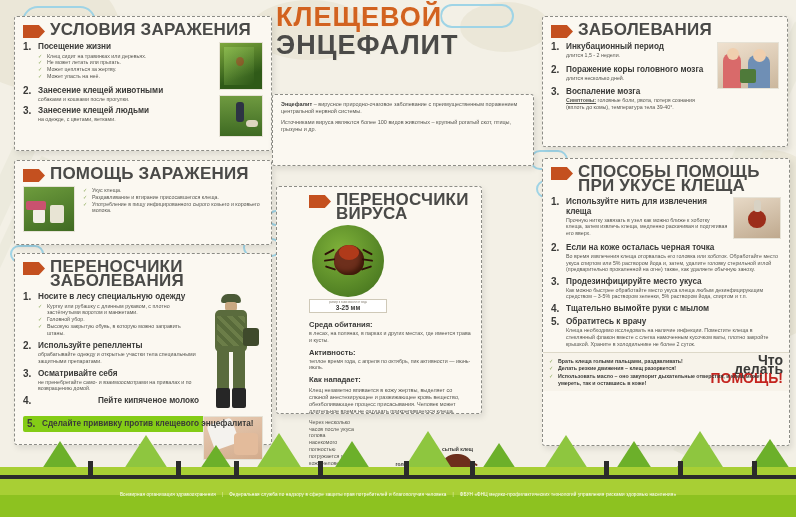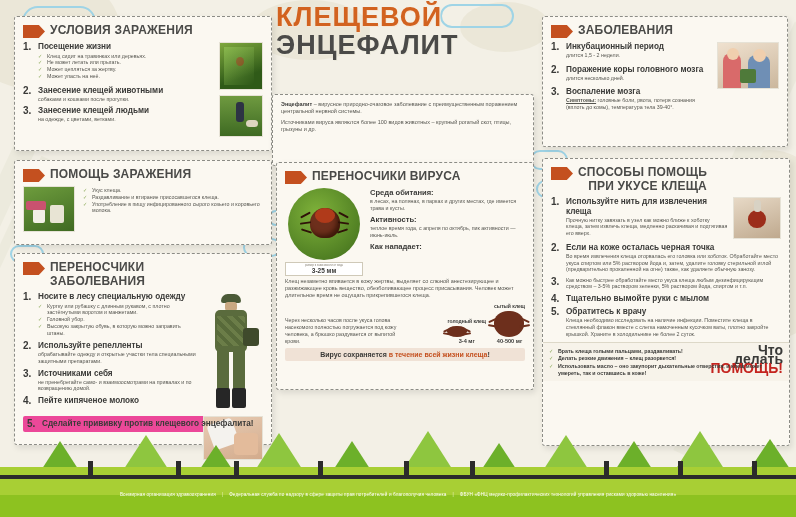--- a/index.html
+++ b/index.html
@@ -38,24 +38,24 @@
     box-shadow:2px 3px 6px rgba(0,0,0,.10);
     box-sizing:border-box;
   }
   .card-inner{padding:6px 8px 7px 8px;}
   .hdr{display:flex;align-items:flex-start;gap:5px;margin-bottom:4px;}
   .flag{
     flex:0 0 auto;margin-top:2px;width:22px;height:13px;background:#c4501f;
     clip-path:polygon(0 0,72% 0,100% 50%,72% 100%,0 100%);
   }
   .hdr h2{
-    margin:0;font-size:12px;line-height:14px;font-weight:700;
+    margin:0;font-size:17px;line-height:14px;font-weight:700;
     color:#4a4a48;letter-spacing:.2px;
   }
-  .hdr h2 .l2{display:block;text-align:right;}
+  .hdr h2 .l2{display:block;}
 
   ol{margin:0;padding:0;list-style:none;counter-reset:n;}
   ol>li{position:relative;padding-left:15px;margin-bottom:3px;counter-increment:n;}
   ol>li:before{
     content:counter(n) ".";position:absolute;left:0;top:-1px;
     font-size:10px;font-weight:700;color:#3a3a38;
   }
   .li-title{font-size:8.2px;font-weight:700;color:#3a3a38;line-height:9.5px;display:block;}
   .li-sub{font-size:5.3px;line-height:6.6px;color:#55554f;display:block;margin-top:.5px;}
   .li-sub u{text-decoration:underline;font-weight:700;}
@@ -67,26 +67,26 @@
   .body-p{font-size:5.5px;line-height:7px;color:#55554f;margin:0 0 4px 0;}
   .body-p b{color:#3a3a38;}
 
   .photo{background:#7a8b55;border:1px solid #e6e2d6;background-size:cover;}
 
   
   #card-conditions{left:14px;top:16px;width:258px;height:135px;}
   #card-ways{left:14px;top:160px;width:258px;height:85px;}
   #card-prophylaxis{left:14px;top:253px;width:258px;height:192px;}
   #card-what{left:272px;top:94px;width:262px;height:72px;}
-  #card-carriers{left:276px;top:162px;width:258px;height:228px;}
+  #card-carriers{left:276px;top:186px;width:206px;height:228px;padding-left:24px;}
   #card-stages{left:542px;top:16px;width:246px;height:131px;}
   #card-firstaid{left:542px;top:158px;width:248px;height:288px;}
 
   .vaccine-row{
-    background:#ec4899;border-radius:2px;padding:3px 4px 3px 4px;margin-top:2px;
+    background:#84cc16;border-radius:2px;padding:3px 4px 3px 4px;margin-top:2px;
   }
   .vaccine-row .li-title{font-weight:700;}
 
   .banner{
     margin-top:4px;background:#f0e2d6;border-radius:2px;
     padding:3px 5px;font-size:7px;font-weight:700;color:#3a3a38;text-align:center;
   }
   .banner .hl{color:#c4501f;}
 
   .warnbox{
@@ -108,21 +108,21 @@
   #poster-title .t1{
     display:block;font-size:27px;line-height:27px;font-weight:700;color:#d2621f;
     letter-spacing:1px;text-shadow:1px 1px 0 #f7e6d4;
   }
   #poster-title .t2{
     display:block;font-size:27px;line-height:28px;font-weight:700;color:#4a4a48;
     letter-spacing:1px;text-shadow:1px 1px 0 #eceadd;
   }
 
   
-  .carrier-top{display:flex;gap:7px;}
+  .carrier-top{display:flex;gap:7px;flex-direction:column;}
   .tick-photo{
     flex:0 0 auto;width:78px;text-align:center;
   }
   .tick-circle{
     width:72px;height:72px;border-radius:50%;margin:0 auto;
     background:radial-gradient(circle at 40% 35%,#7fb23a 0%,#4e7d22 75%,#33591a 100%);
     position:relative;overflow:hidden;
   }
   .tick-circle .body{
     position:absolute;left:22px;top:20px;width:30px;height:30px;border-radius:50% 50% 45% 45%;
@@ -260,24 +260,24 @@
               <li>Куртку или рубашку с длинным рукавом, с плотно застёгнутыми воротом и манжетами.</li>
               <li>Головной убор.</li>
               <li>Высокую закрытую обувь, в которую можно заправить штаны.</li>
             </ul>
           </li>
           <li style="margin-top:5px;">
             <span class="li-title">Используйте репелленты</span>
             <span class="li-sub">обрабатывайте одежду и открытые участки тела специальными защитными препаратами.</span>
           </li>
           <li style="margin-top:4px;">
-            <span class="li-title">Источниками себя</span>
+            <span class="li-title">Осматривайте себя</span>
             <span class="li-sub">не пренебрегайте само- и взаимоосмотрами на привалах и по возвращению домой.</span>
           </li>
-          <li style="margin-top:4px;">
+          <li style="margin-top:4px;text-align:right;">
             <span class="li-title">Пейте кипяченое молоко</span>
           </li>
         </ol>
       </div>
       <div style="flex:0 0 auto;width:60px;position:relative;">
         <div class="photo" style="width:58px;height:122px;background:transparent;border:none;position:relative;">
           <div style="position:absolute;left:18px;top:2px;width:20px;height:9px;background:#4b5a37;border-radius:9px 9px 3px 3px;"></div>
           <div style="position:absolute;left:22px;top:10px;width:12px;height:9px;background:#c9a882;border-radius:3px;"></div>
           <div style="position:absolute;left:12px;top:18px;width:32px;height:42px;background:#5a6b3d;border-radius:5px;"></div>
           <div style="position:absolute;left:14px;top:24px;width:28px;height:30px;background:repeating-linear-gradient(45deg,#586a3a 0 4px,#6b7d48 4px 8px);"></div>
@@ -444,20 +444,21 @@
             <div style="position:absolute;left:14px;top:12px;width:18px;height:18px;background:#9c2d1a;border-radius:50% 50% 48% 48%;"></div>
             <div style="position:absolute;left:20px;top:2px;width:7px;height:12px;background:#d8d2c4;border-radius:3px;"></div>
           </div>
         </div>
       </li>
       <li style="margin-top:4px;">
         <span class="li-title">Если на коже осталась черная точка</span>
         <span class="li-sub">Во время извлечения клеща оторвалась его головка или хоботок. Обработайте место укуса спиртом или 5% раствором йода и, затем, удалите головку стерильной иглой (предварительно прокаленной на огне) также, как удаляете обычную занозу.</span>
       </li>
       <li style="margin-top:4px;">
+        <span class="li-title">Продезинфицируйте место укуса</span>
         <span class="li-sub">Как можно быстрее обработайте место укуса клеща любым дезинфицирующим средством – 3-5% раствором зеленки, 5% раствором йода, спиртом и т.п.</span>
       </li>
       <li style="margin-top:4px;">
         <span class="li-title">Тщательно вымойте руки с мылом</span>
       </li>
       <li style="margin-top:4px;">
         <span class="li-title">Обратитесь к врачу</span>
         <span class="li-sub">Клеща необходимо исследовать на наличие инфекции. Поместите клеща в стеклянный флакон вместе с слегка намоченным кусочком ваты, плотно закройте крышкой. Храните в холодильнике не более 2 суток.</span>
       </li>
     </ol>

